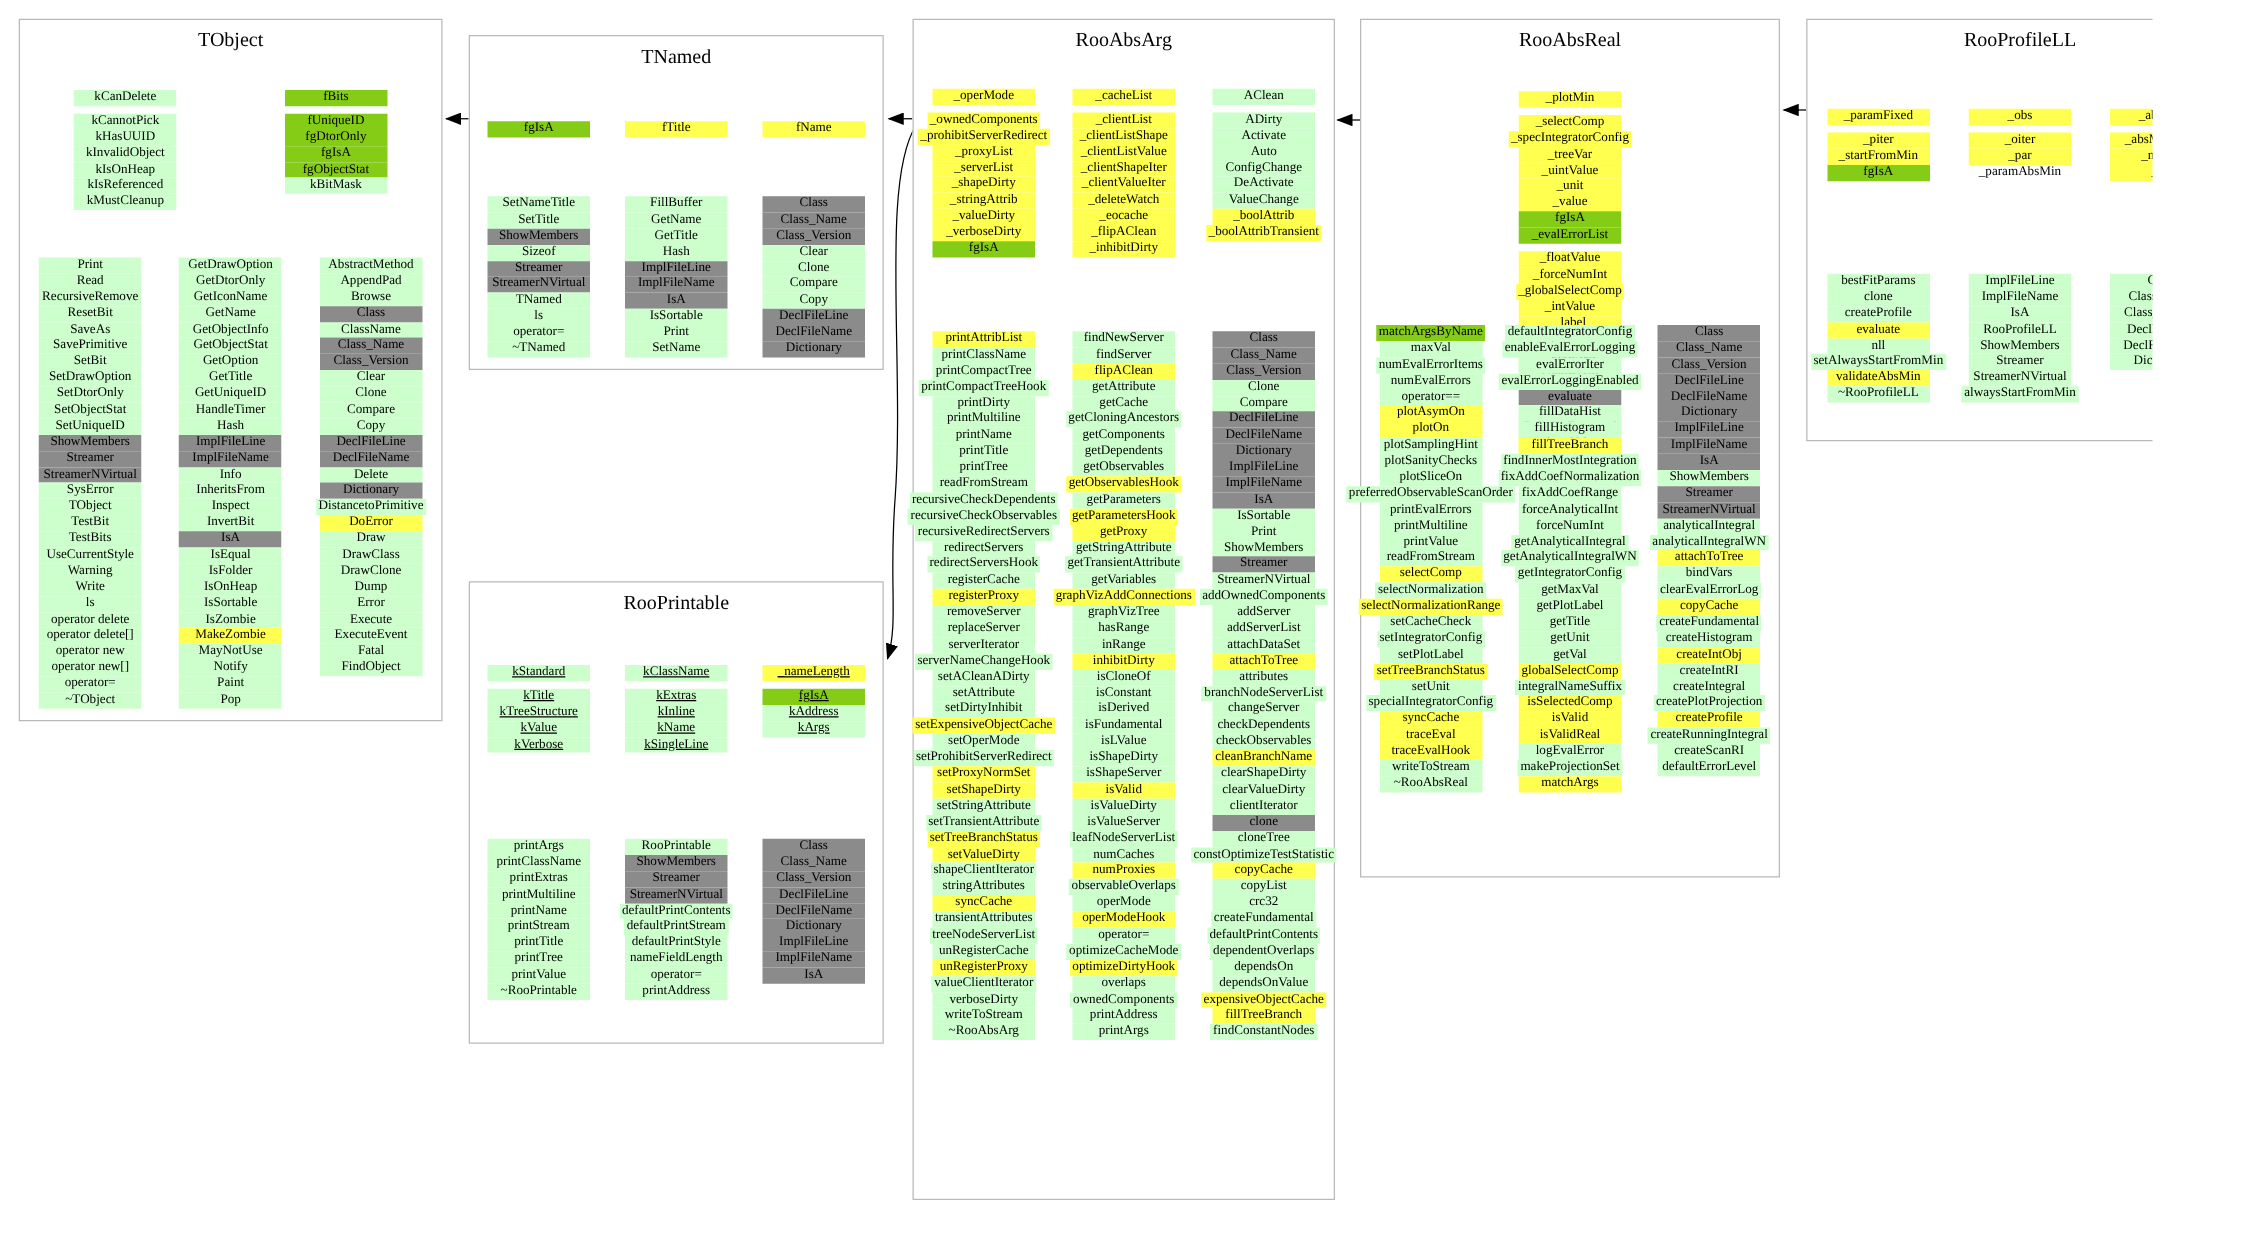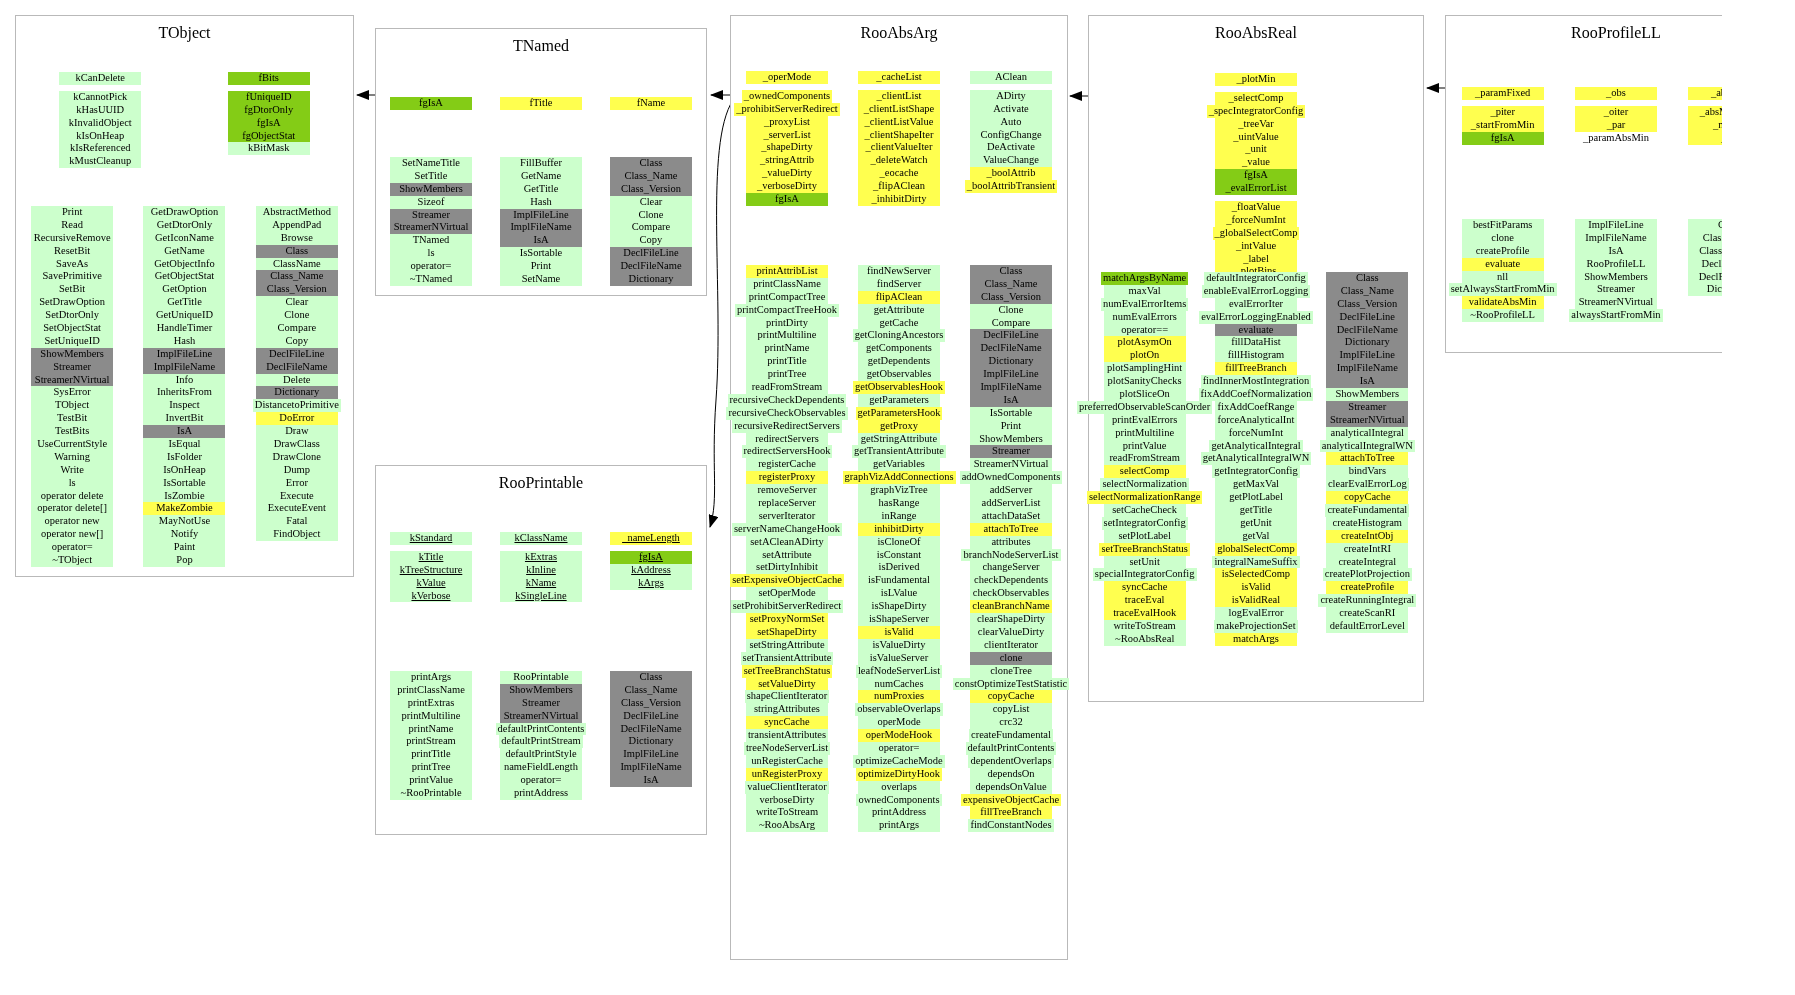--- a/index.html
+++ b/index.html
@@ -481,21 +481,21 @@
           <div class="cell g">NumEvent</div>
           <div class="sp"></div>
           <div class="cell g">Raw</div>
           <div class="cell g">Relative</div>
           <div class="cell g">RelativeExpected</div>
           <div class="cell y">_byteValue</div>
           <div class="cell y">_cacheCheck</div>
           <div class="cell y">_doLogEvalError</div>
         </div>
       </div>
-      <div class="sec" style="top: 256px;">
+      <div class="sec" style="top: 244px;">
         <div class="col">
           <div class="cell p">matchArgsByName</div>
           <div class="cell g">maxVal</div>
           <div class="cell g">numEvalErrorItems</div>
           <div class="cell g">numEvalErrors</div>
           <div class="cell g">operator==</div>
           <div class="cell y">plotAsymOn</div>
           <div class="cell y">plotOn</div>
           <div class="cell g">plotSamplingHint</div>
           <div class="cell g">plotSanityChecks</div>

